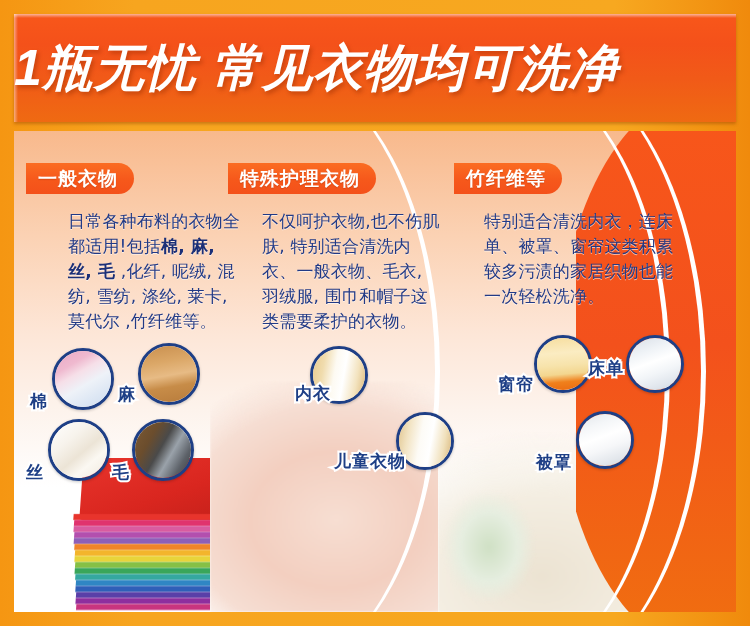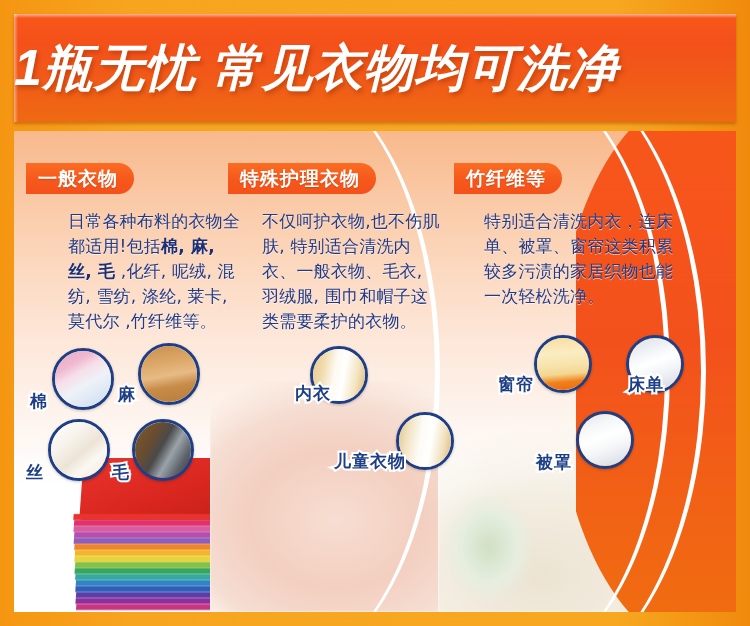--- a/index.html
+++ b/index.html
@@ -297,21 +297,21 @@
     <div class="badge" style="left:382px;top:281px;width:58px;height:58px;">
       <div class="circ">
           <div class="f-kids"></div>
         </div>
       <div class="lbl" style="left:-62px;top:38px;">儿童衣物</div>
     </div>
     <div class="badge" style="left:612px;top:204px;width:58px;height:58px;">
       <div class="circ">
           <div class="f-sheet"></div>
         </div>
-      <div class="lbl" style="left:-38px;top:38px;margin-left:40px;">床单</div>
+      <div class="lbl" style="left:-38px;top:22px;">床单</div>
     </div>
     <div class="badge" style="left:562px;top:280px;width:58px;height:58px;">
       <div class="circ">
           <div class="f-duvet"></div>
         </div>
       <div class="lbl" style="left:-40px;top:40px;text-align:center;">被罩</div>
     </div>
 
   </div>
 </div>

